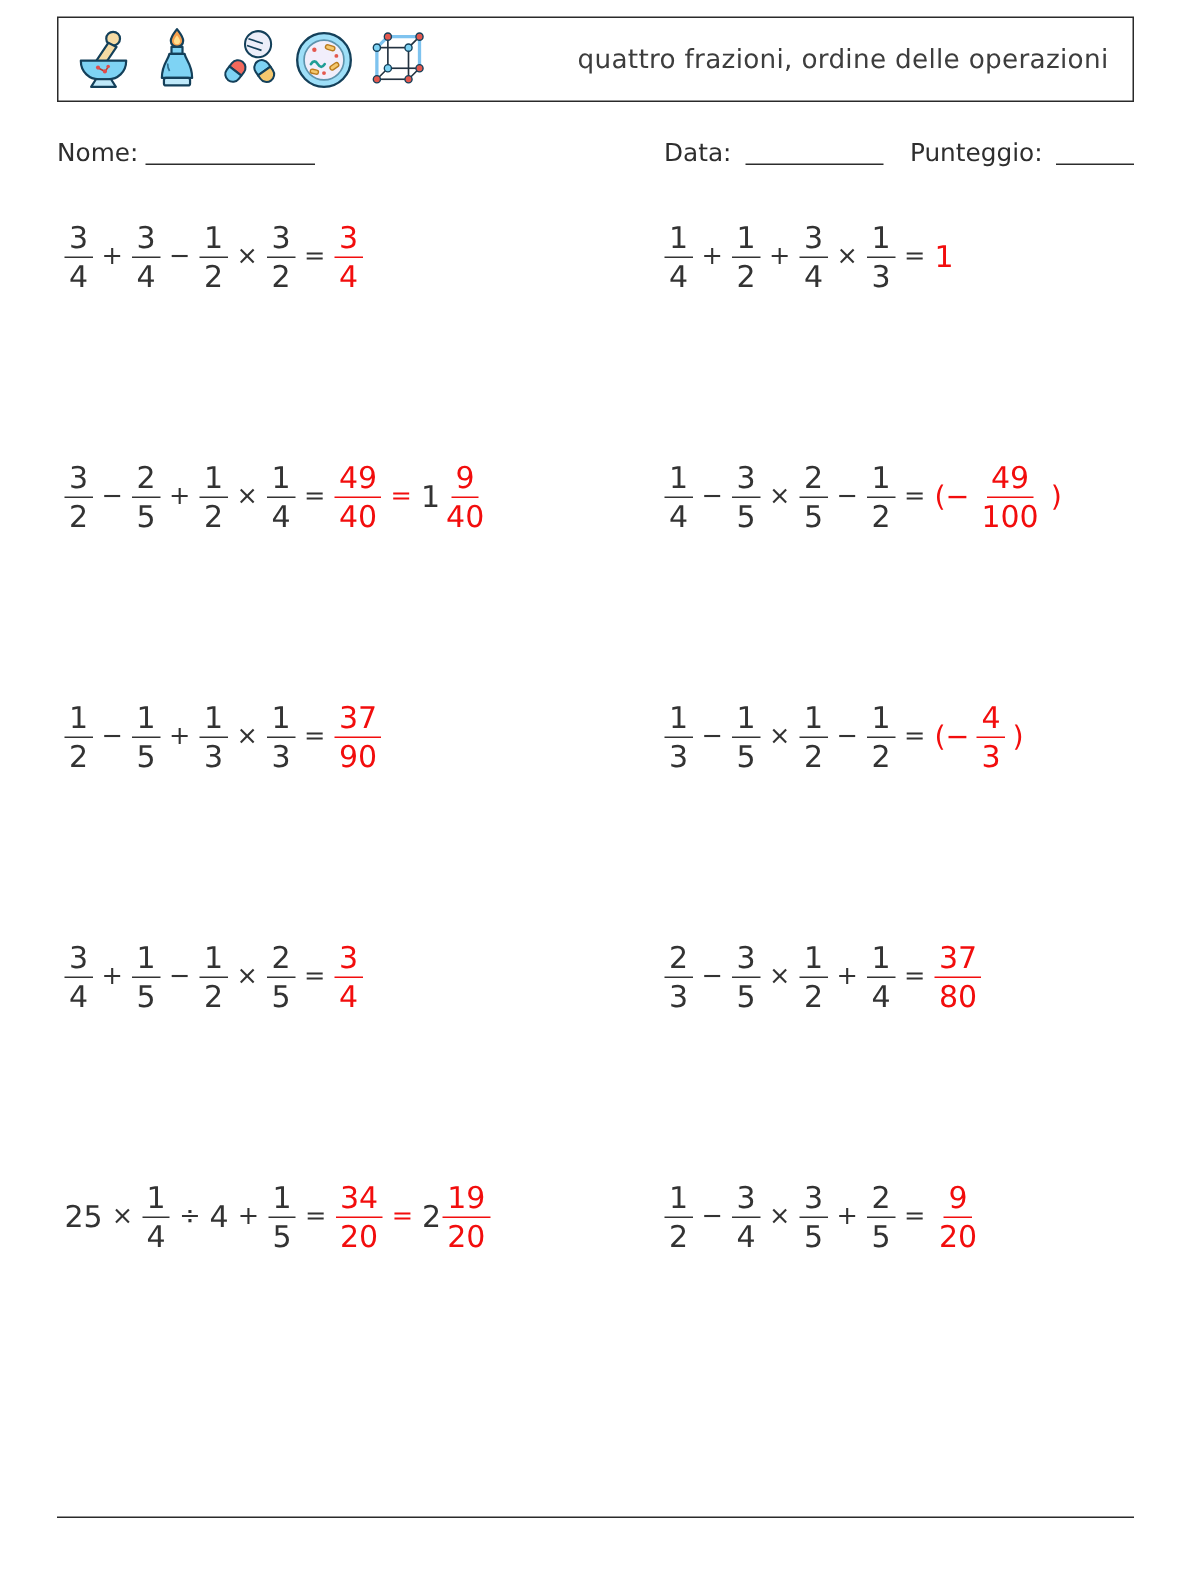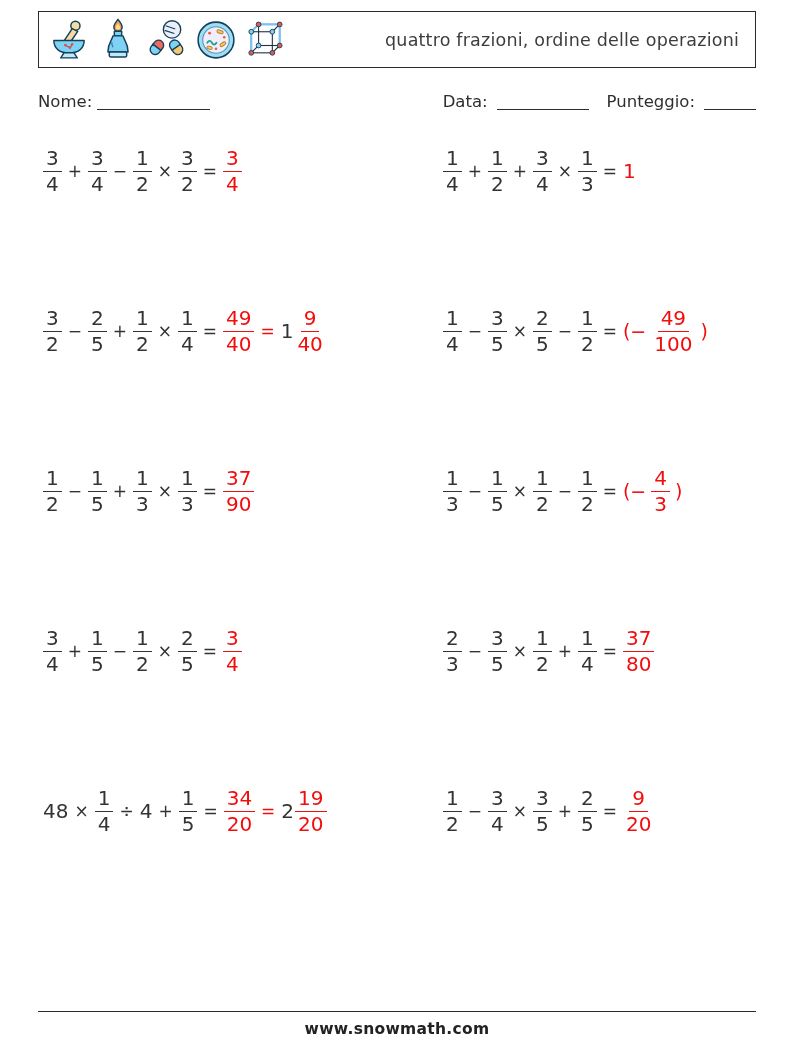--- a/index.html
+++ b/index.html
@@ -360,21 +360,21 @@
           <span class="num">1</span>
           <span class="den">4</span>
         </span>
         <span class="op">=</span>
         <span class="frac red">
           <span class="num">37</span>
           <span class="den">80</span>
         </span>
       </div>
       <div class="prob">
-        <span class="int">48</span>
+        <span class="int">25</span>
         <span class="op">×</span>
         <span class="frac">
           <span class="num">1</span>
           <span class="den">4</span>
         </span>
         <span class="op">÷</span>
         <span class="int">4</span>
         <span class="op">+</span>
         <span class="frac">
           <span class="num">1</span>
@@ -416,15 +416,14 @@
         </span>
         <span class="op">=</span>
         <span class="frac red">
           <span class="num">9</span>
           <span class="den">20</span>
         </span>
       </div>
     </div>
 
   <div class="footer-rule"></div>
-  <div class="footer-text">www.snowmath.com</div>
 
 </div>
 
 </body></html>

